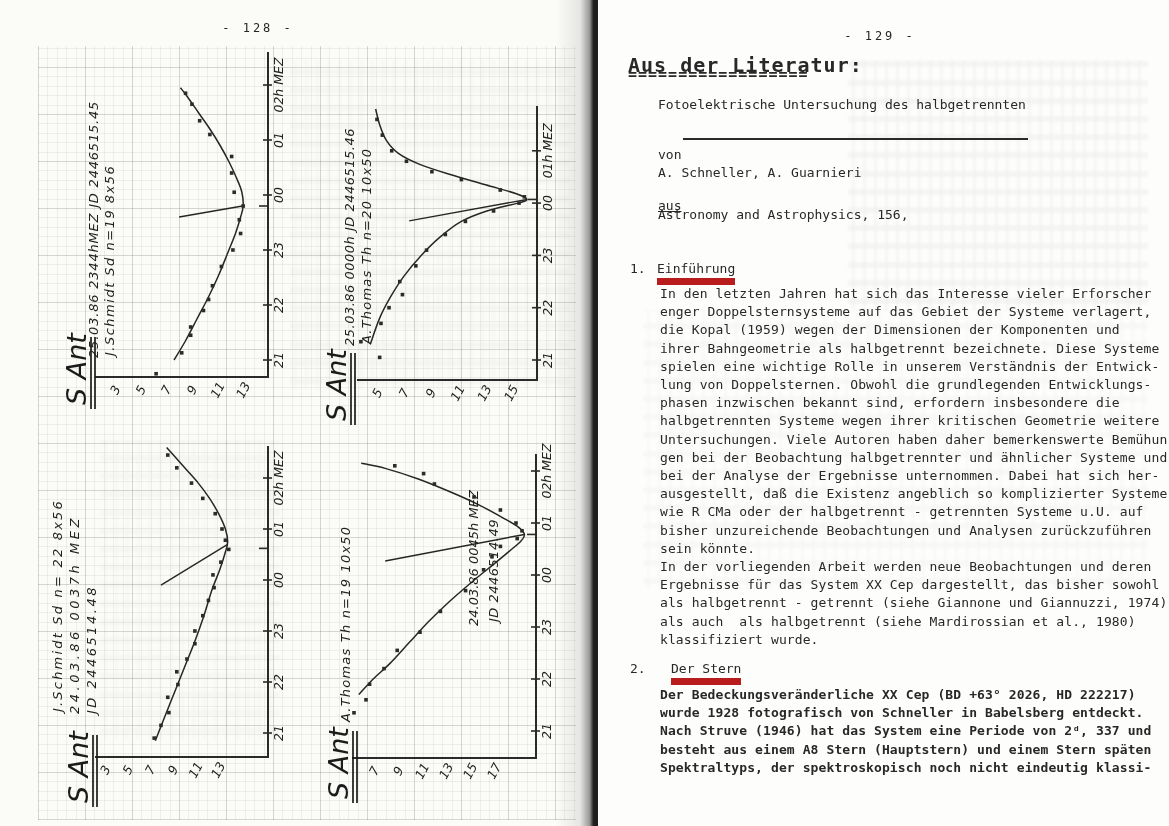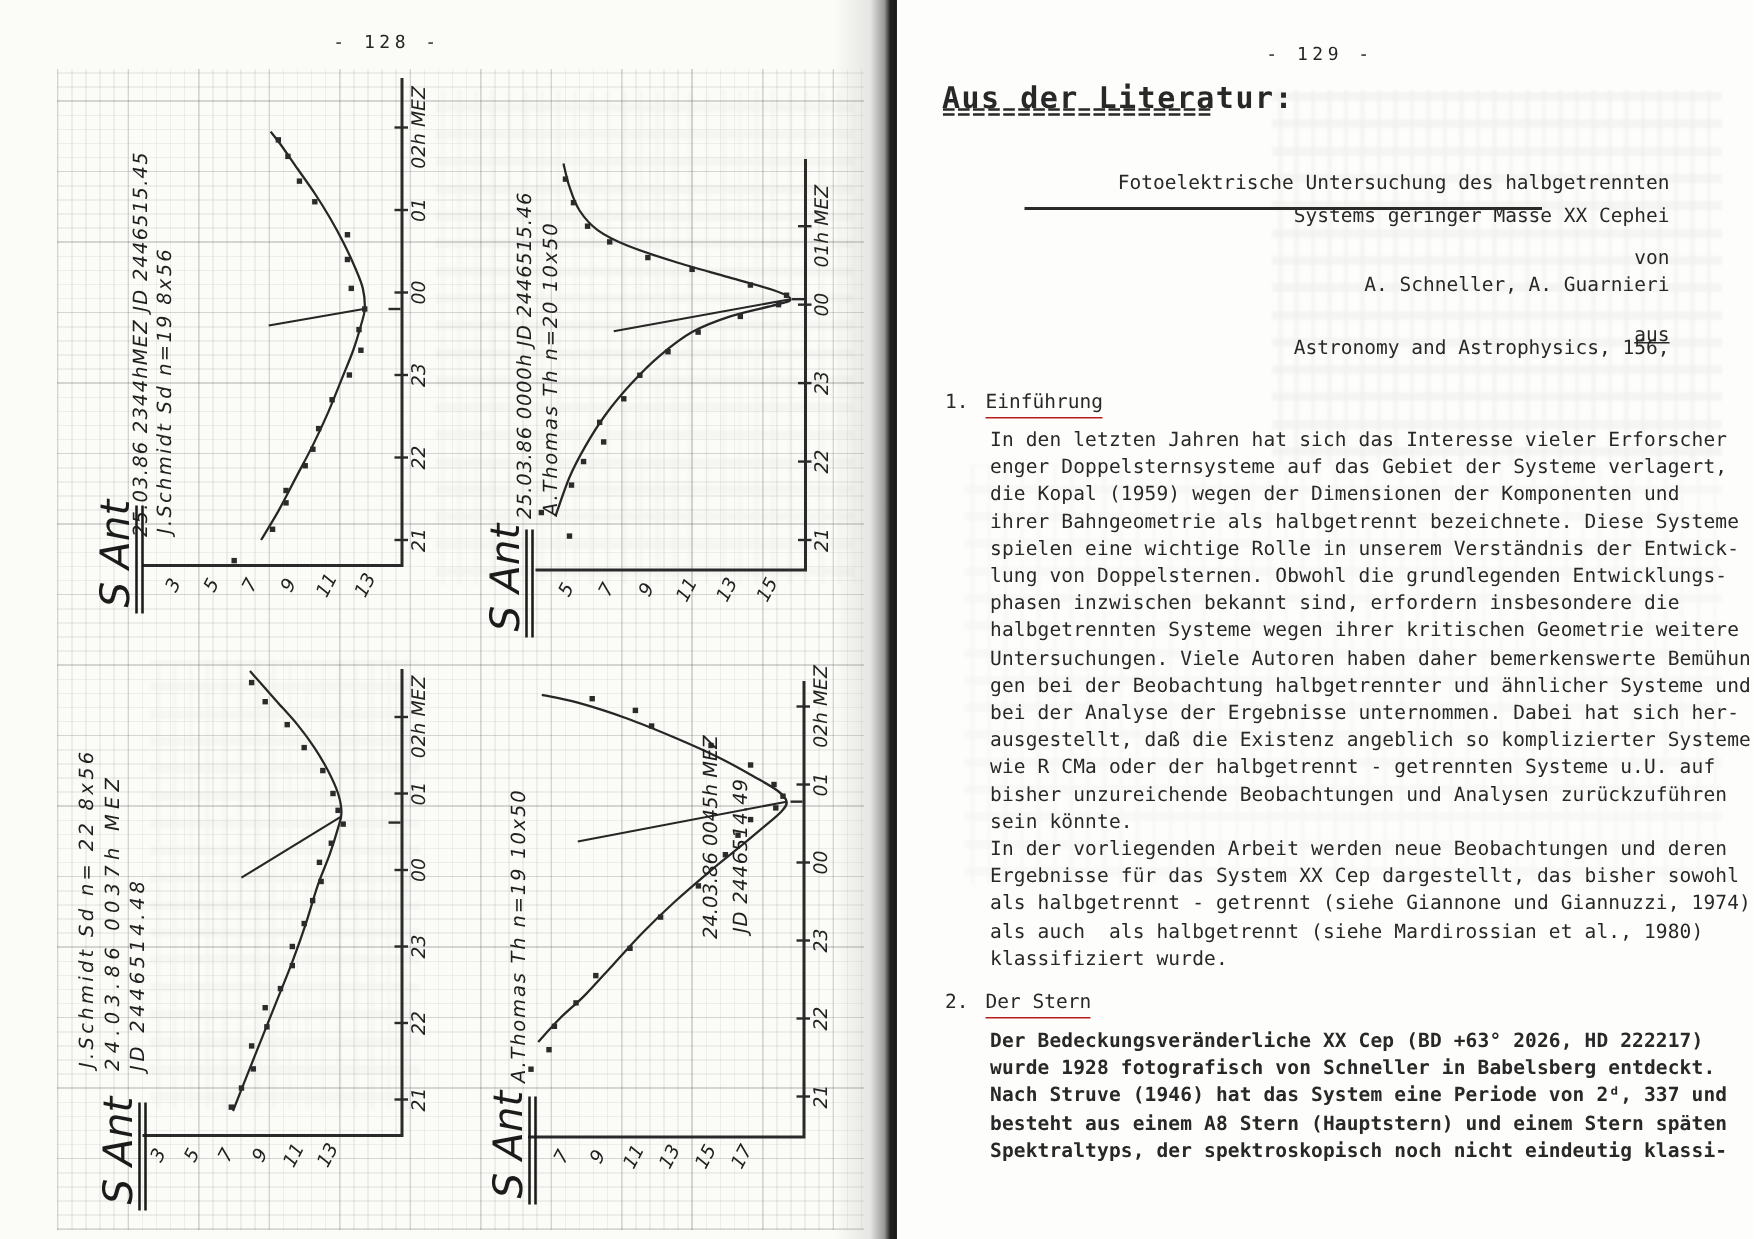--- a/index.html
+++ b/index.html
@@ -22,26 +22,26 @@
   .bleed{position:absolute;pointer-events:none;filter:blur(0.8px);
     background-image:
       repeating-linear-gradient(0deg, transparent 0 6px, rgba(110,110,115,0.55) 6px 12px, transparent 12px 18.2px),
       repeating-linear-gradient(90deg, transparent 0 4px, rgba(120,120,125,0.5) 4px 7px, transparent 7px 11px);}
   .tw{position:absolute;font-family:"DejaVu Sans Mono","DejaVu Sans",monospace;
       color:#282828;font-size:13px;white-space:pre;}
   .pagenum{position:absolute;font-family:"DejaVu Sans Mono","DejaVu Sans",monospace;
       font-size:12px;letter-spacing:3px;color:#252525;text-align:center;}
   .heading{left:30px;top:53px;font-size:20px;font-weight:bold;letter-spacing:1px;}
   .heading-eq{left:30px;top:65px;font-size:15px;font-weight:bold;letter-spacing:1px;}
-  .center{left:60px;width:455px;text-align:right;margin-top:18px;}
+  .center{left:60px;width:455px;text-align:left;}
   .t1{top:97px;} .t2{top:119px;}
   .title-rule{position:absolute;left:85px;top:138px;width:345px;height:2px;background:#2a2a2a;}
   .von{top:147px;} .authors{top:165px;} .aus{top:198px;text-decoration:underline;} .src1{top:207px;} .src2{top:224px;}
   .sec-num{font-size:13px;}
-  .sec-title{font-size:13px;border-bottom:1px solid #b91c1c;padding-bottom:2px;}
+  .sec-title{font-size:13px;border-bottom:7px solid #b91c1c;padding-bottom:2px;}
   .body-block{line-height:18.2px;letter-spacing:0.1px;}
   #charts{position:absolute;left:0;top:0;}
   #charts .axis{stroke:#2a2a2a;stroke-width:2;fill:none;}
   #charts .tick{stroke:#2a2a2a;stroke-width:1.6;}
   #charts .curve{stroke:#262626;stroke-width:1.5;fill:none;}
   #charts .spike{stroke:#262626;stroke-width:1.4;}
   #charts .pt{fill:#2b2b2b;}
   #charts .ticklabel{font-family:"DejaVu Sans",sans-serif;font-style:italic;font-size:12.5px;fill:#222;}
   #charts .charttitle{font-family:"DejaVu Sans",sans-serif;font-style:italic;font-size:13px;fill:#1f1f1f;}
   #charts .star{font-family:"DejaVu Sans",sans-serif;font-style:italic;font-size:27px;fill:#1b1b1b;}
@@ -270,21 +270,20 @@
   <div class="page page-right">
     <div class="pagenum" style="left:212px;top:29px;width:140px;">- 129 -</div>
 
     <div class="bleed" style="left:250px;top:60px;width:300px;height:250px;opacity:0.10;"></div>
     <div class="bleed" style="left:45px;top:310px;width:505px;height:280px;opacity:0.06;"></div>
 
     <div class="tw heading">Aus der Literatur:</div>
     <div class="tw heading-eq">==================</div>
 
     <div class="tw center t1">Fotoelektrische Untersuchung des halbgetrennten</div>
-    <div class="tw center t2">Systems geringer Masse XX Cephei</div>
     <div class="title-rule"></div>
     <div class="tw center von">von</div>
     <div class="tw center authors">A. Schneller, A. Guarnieri</div>
     <div class="tw center aus">aus</div>
     <div class="tw center src1">Astronomy and Astrophysics, 156,</div>
 
     <div class="tw sec-num" style="left:32px;top:261px;">1.</div>
     <div class="tw sec-title" style="left:59px;top:261px;">Einführung</div>
     <div class="tw body-block" style="left:62px;top:285px;">In den letzten Jahren hat sich das Interesse vieler Erforscher
 enger Doppelsternsysteme auf das Gebiet der Systeme verlagert,
@@ -301,21 +300,21 @@
 wie R CMa oder der halbgetrennt - getrennten Systeme u.U. auf
 bisher unzureichende Beobachtungen und Analysen zurückzuführen
 sein könnte.
 In der vorliegenden Arbeit werden neue Beobachtungen und deren
 Ergebnisse für das System XX Cep dargestellt, das bisher sowohl
 als halbgetrennt - getrennt (siehe Giannone und Giannuzzi, 1974)
 als auch  als halbgetrennt (siehe Mardirossian et al., 1980)
 klassifiziert wurde.</div>
 
     <div class="tw sec-num" style="left:32px;top:661px;">2.</div>
-    <div class="tw sec-title" style="left:59px;top:661px;">Der Stern</div>
+    <div class="tw sec-title" style="left:73px;top:661px;">Der Stern</div>
     <div class="tw body-block" style="left:62px;top:686px;font-weight:bold;">Der Bedeckungsveränderliche XX Cep (BD +63° 2026, HD 222217)
 wurde 1928 fotografisch von Schneller in Babelsberg entdeckt.
 Nach Struve (1946) hat das System eine Periode von 2ᵈ, 337 und
 besteht aus einem A8 Stern (Hauptstern) und einem Stern späten
 Spektraltyps, der spektroskopisch noch nicht eindeutig klassi-</div>
   </div>
 
 </div>
 
 </body></html>

